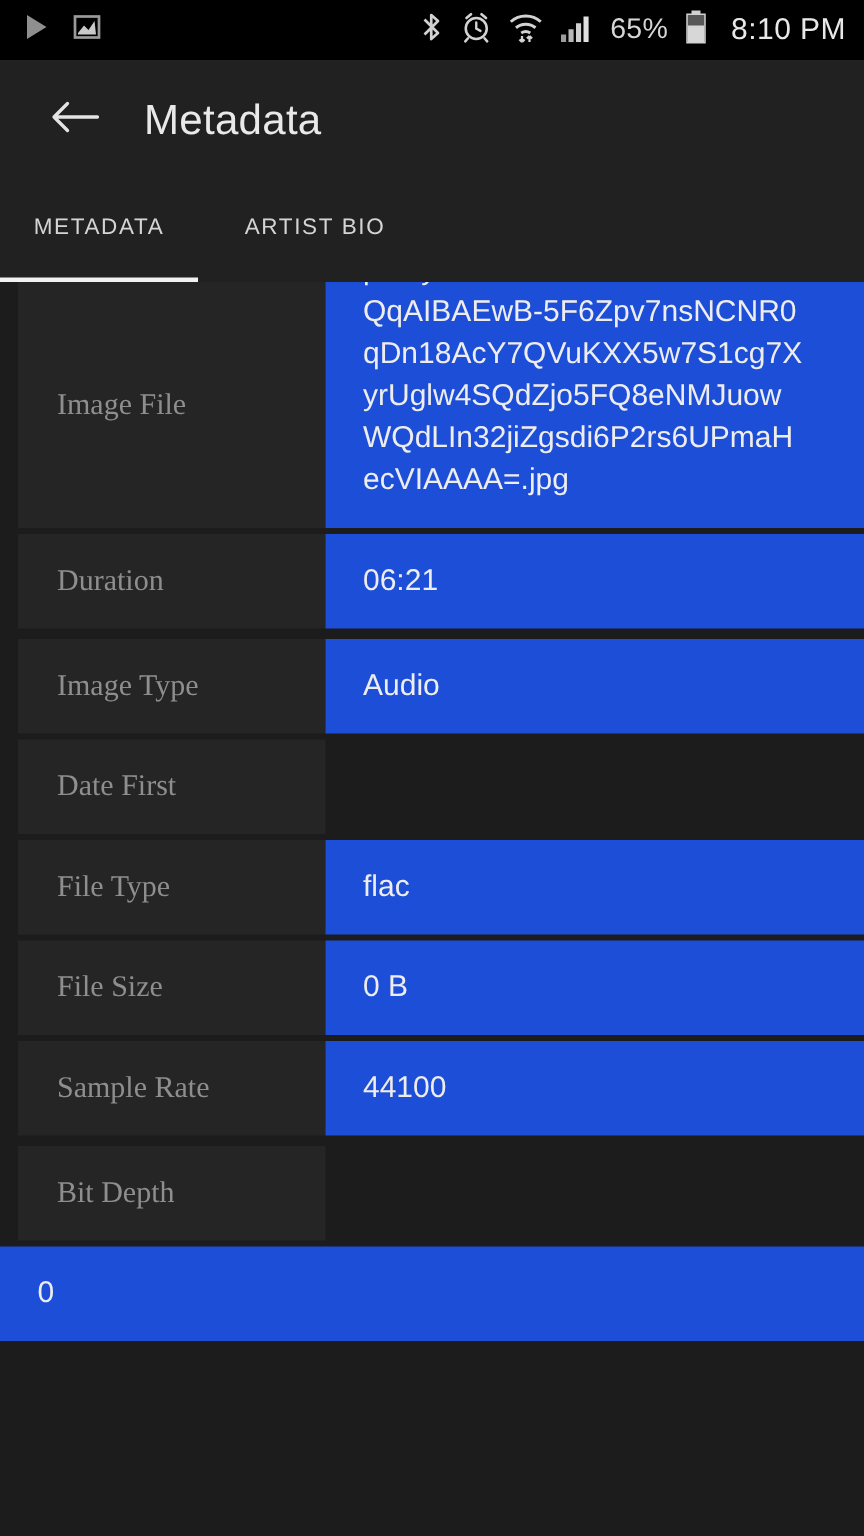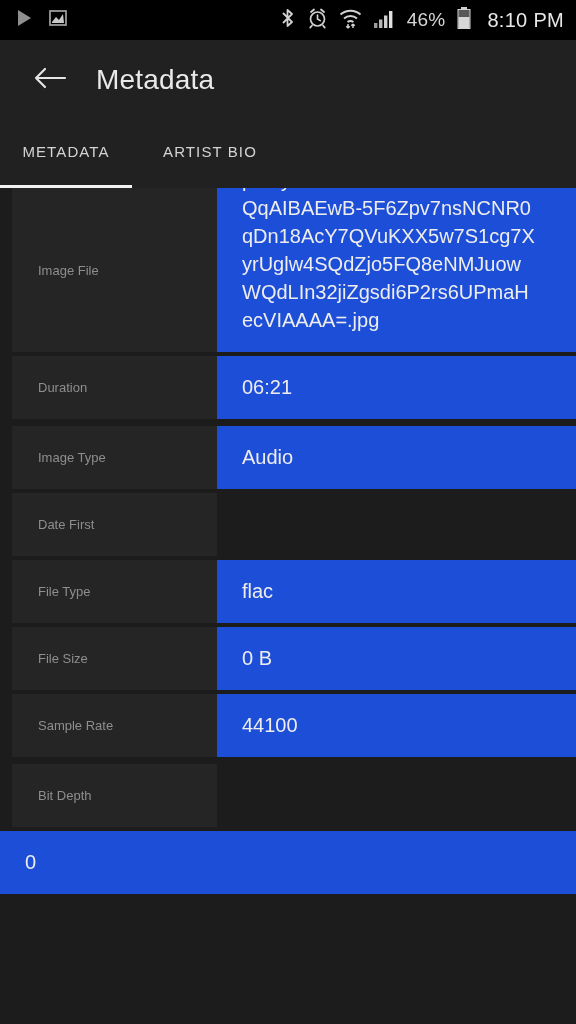--- a/index.html
+++ b/index.html
@@ -78,21 +78,22 @@
     border-bottom:1px solid #1c1c1c;
   }
   .row-label{
     width:205px;
     min-width:205px;
     margin-left:12px;
     background:#252525;
     display:flex; align-items:center;
     padding-left:26px;
     color:#8e8e8e;
-    font-size:13px;
+    font-size:20px;
+    font-family:Liberation Serif, serif;
   }
   .row-value{
     flex:1;
     background:#1d4ed8;
     display:flex; align-items:center;
     padding-left:25px; padding-right:10px;
     color:#ededed;
     font-size:20px;
     word-break:break-all;
   }
@@ -149,21 +150,21 @@
       </svg>
     </span>
     <span class="sb-icon">
       <svg width="23" height="22" viewBox="0 0 23 22">
         <rect x="1" y="16" width="3.4" height="5" fill="#9d9d9d"></rect>
         <rect x="6" y="12.5" width="3.4" height="8.5" fill="#b8b8b8"></rect>
         <rect x="11" y="8.5" width="3.4" height="12.5" fill="#cfcfcf"></rect>
         <rect x="16" y="4" width="3.4" height="17" fill="#e0e0e0"></rect>
       </svg>
     </span>
-    <span class="sb-pct">46%</span>
+    <span class="sb-pct">65%</span>
     <span class="sb-icon">
       <svg width="16" height="24" viewBox="0 0 16 24">
         <rect x="5" y="1" width="6" height="2.5" fill="#d2d2d2"></rect>
         <rect x="2" y="3.5" width="12" height="19" fill="#585858" stroke="#d2d2d2" stroke-width="1"></rect>
         <rect x="2.6" y="11" width="10.8" height="11" fill="#d7d7d7"></rect>
       </svg>
     </span>
     <span class="sb-time">8:10 PM</span>
   </div>
 </div>

